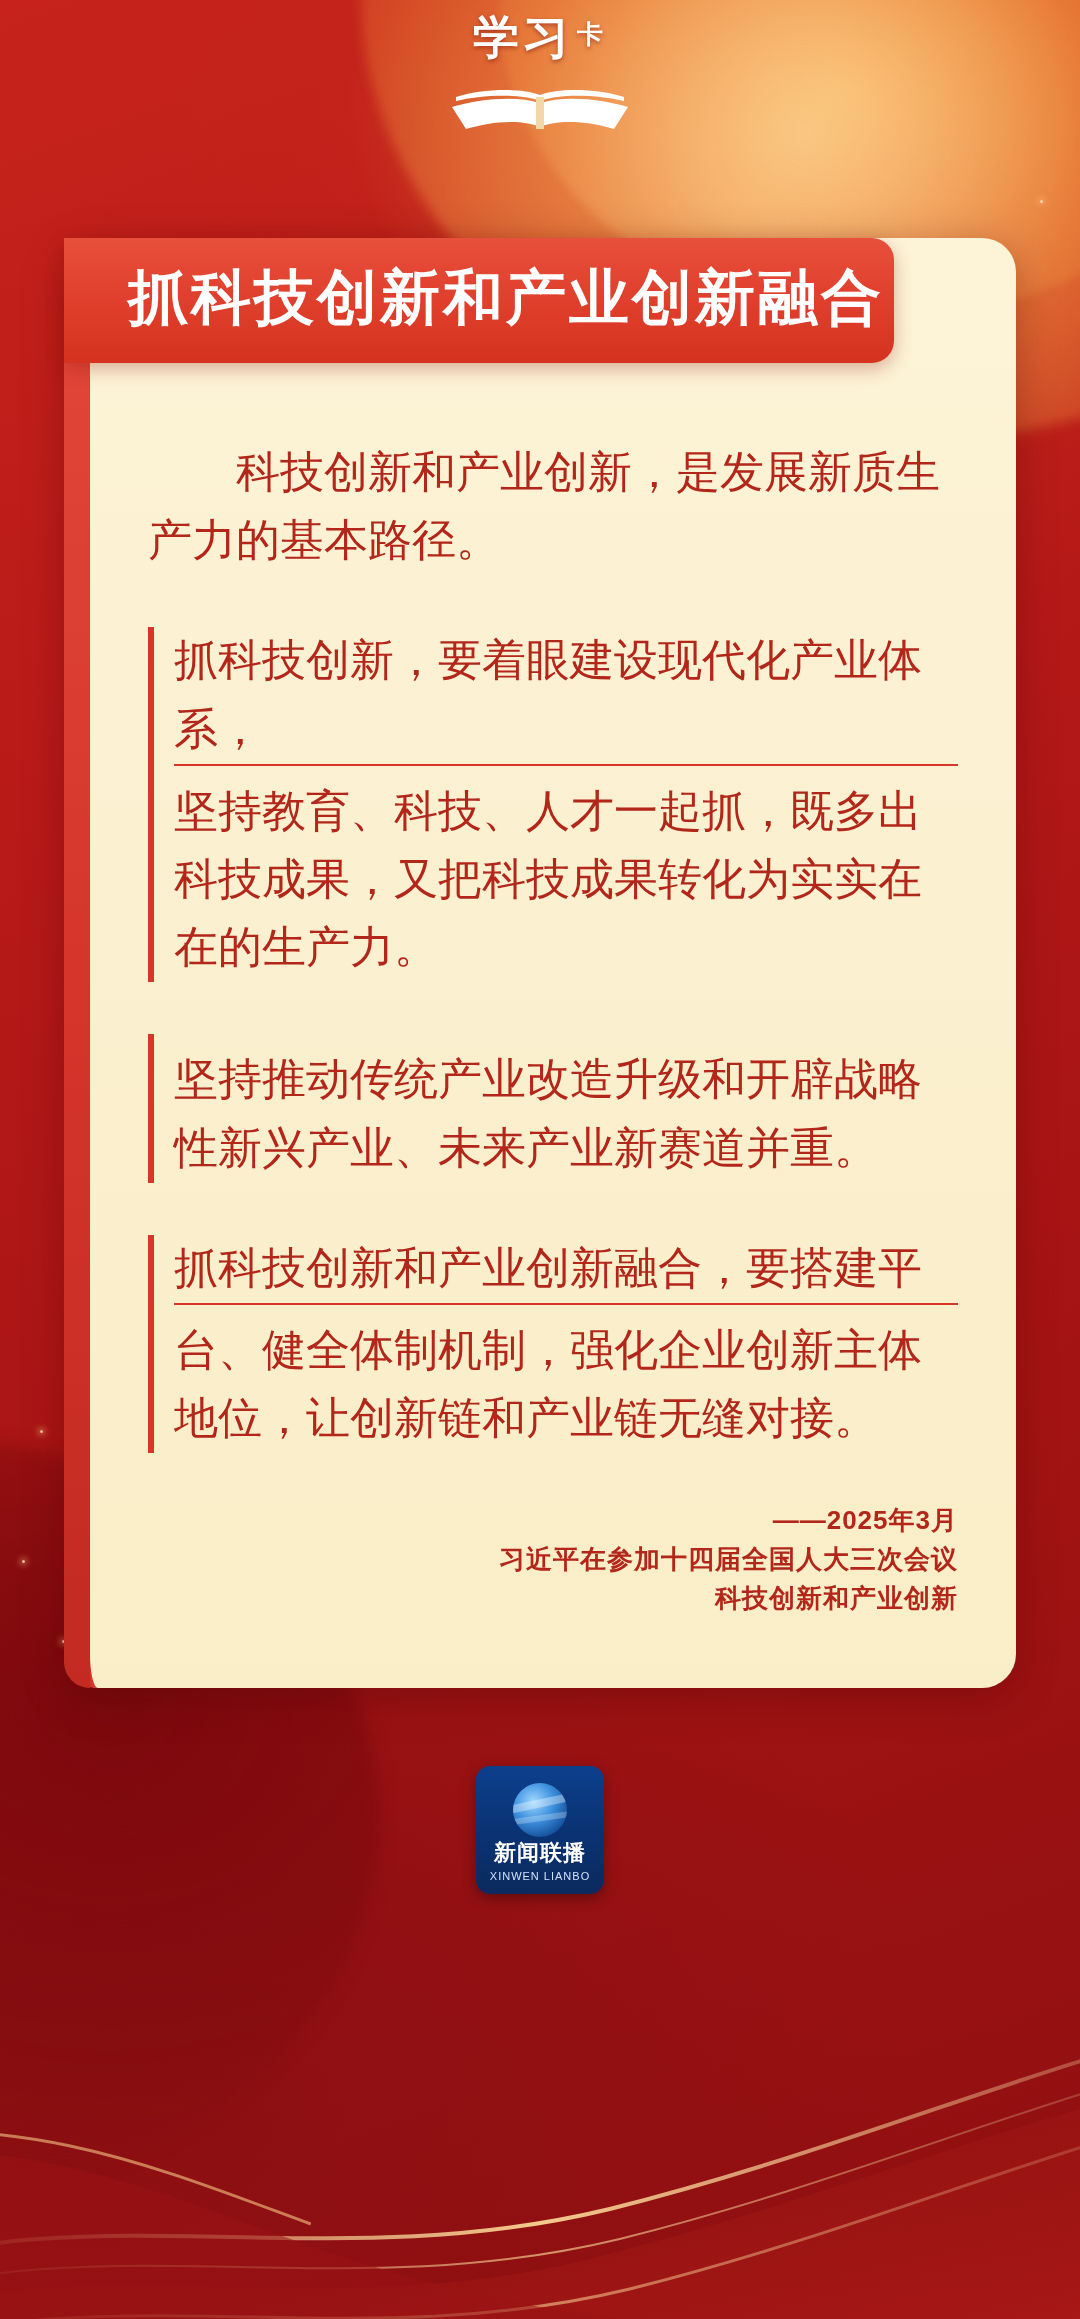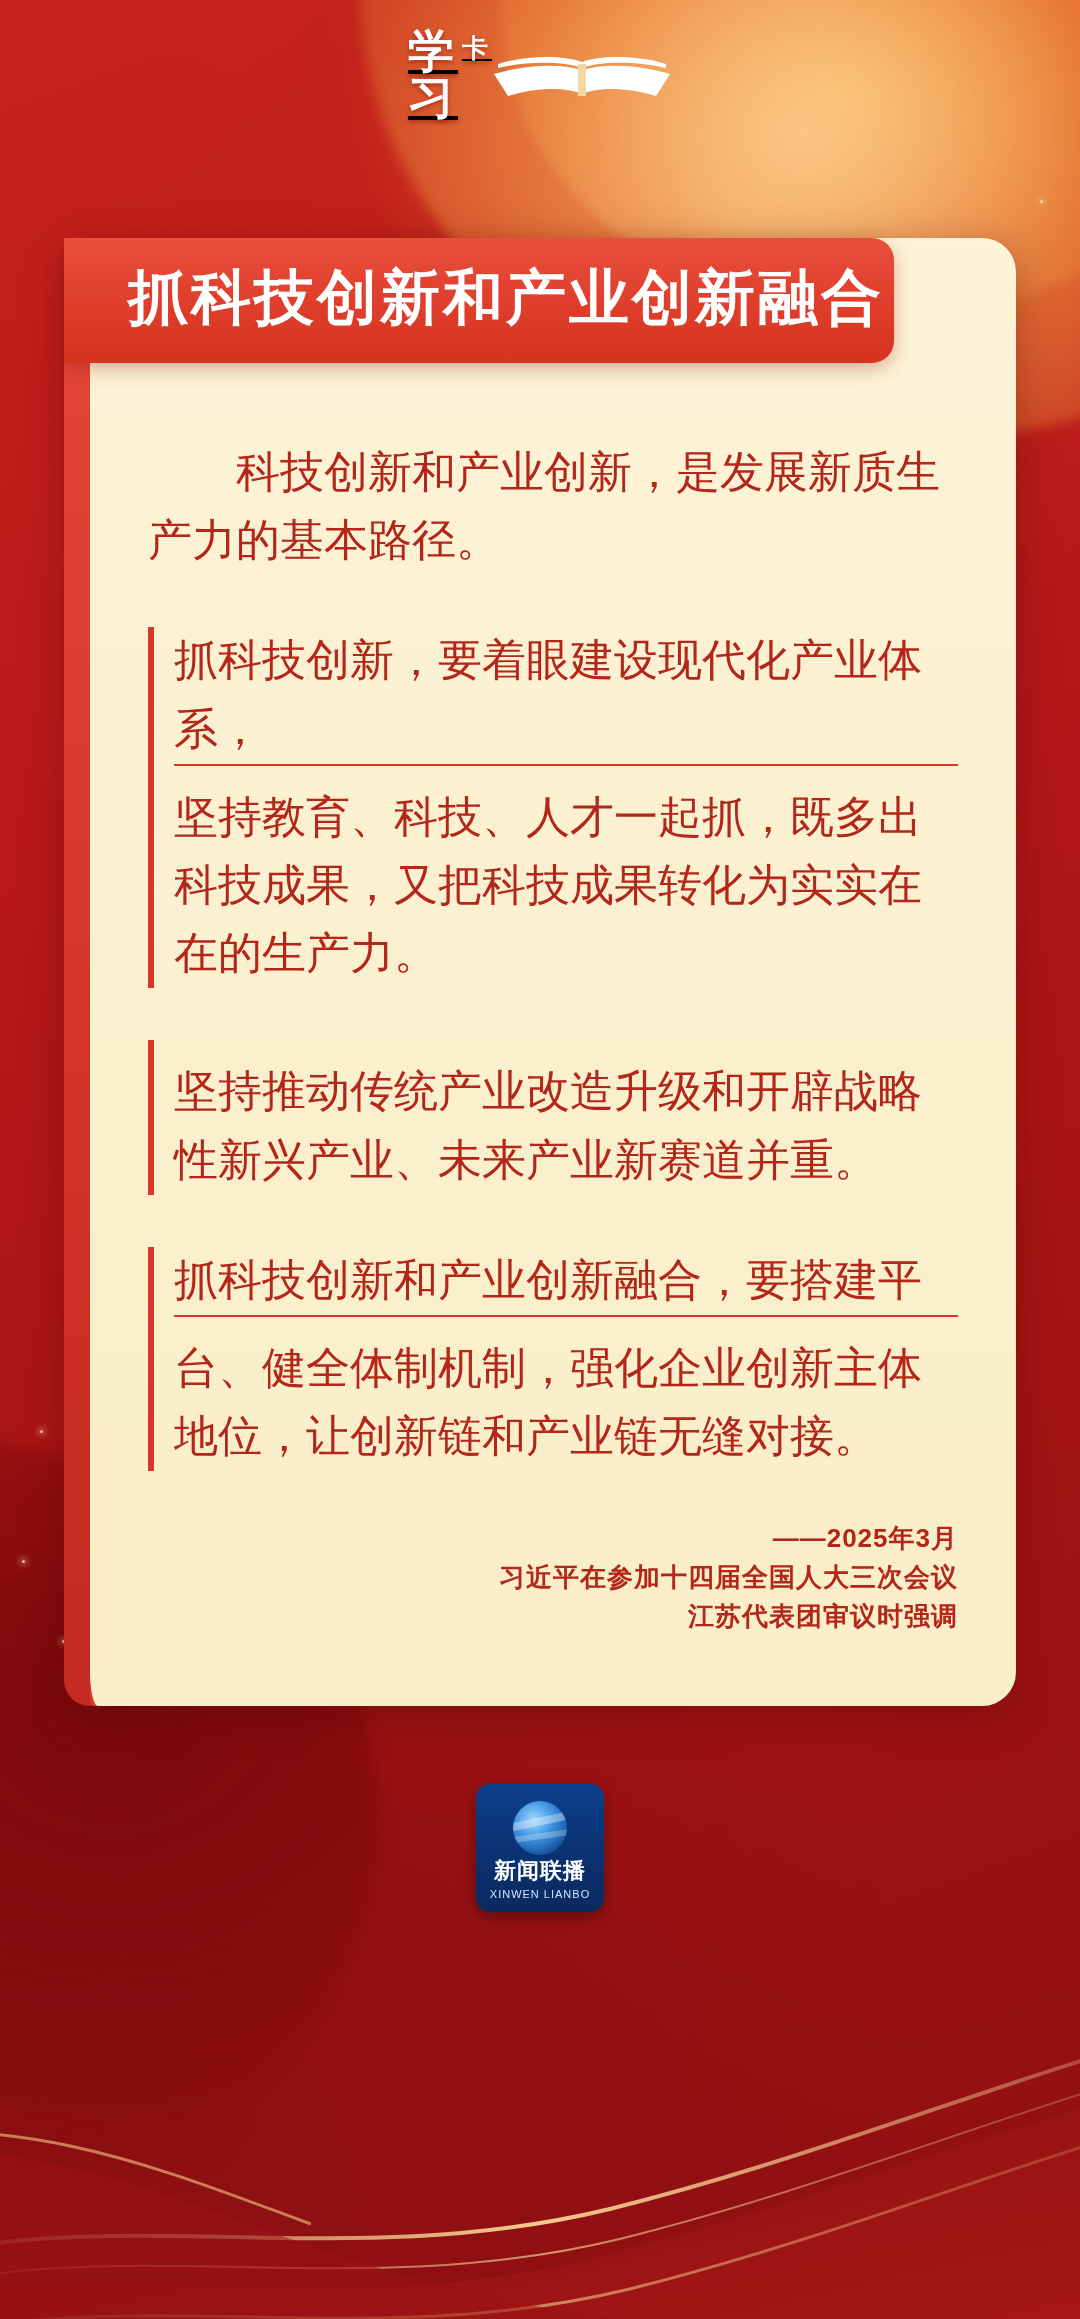--- a/index.html
+++ b/index.html
@@ -70,24 +70,23 @@
     height: 150px;
     display: flex;
     align-items: center;
     justify-content: center;
   }
   .logo {
     position: relative;
     width: 230px;
     height: 120px;
     display: flex;
-    flex-direction: row;
+    flex-direction: column;
     align-items: center;
-    justify-content: center;
-    text-decoration: underline;
+    justify-content: space-between;
   }
   .logo-text {
     font-family: "Liberation Serif", "DejaVu Serif", serif;
     font-size: 46px;
     font-weight: bold;
     color: #ffffff;
     letter-spacing: 4px;
     line-height: 1;
     text-shadow: 0 2px 4px rgba(120,10,10,0.5);
     display: flex;
@@ -175,21 +174,21 @@
     line-height: 1.55;
     color: #b3261a;
     font-family: "Liberation Serif", "DejaVu Serif", serif;
   }
   .para .first-line {
     display: block;
     border-bottom: 2px solid #d8362a;
   }
   .para .rest {
     display: block;
-    padding-top: 18px;
+    padding-top: 12px;
   }
 
   .source {
     margin: 48px 0 0 0;
     text-align: right;
     font-family: "Liberation Sans", "DejaVu Sans", sans-serif;
     font-size: 26px;
     line-height: 1.5;
     color: #b3261a;
     font-weight: bold;
@@ -312,21 +311,21 @@
         </div>
 
         <div class="para">
           <span class="first-line">抓科技创新和产业创新融合，要搭建平</span>
           <span class="rest">台、健全体制机制，强化企业创新主体地位，让创新链和产业链无缝对接。</span>
         </div>
 
         <div class="source">
           <div>——2025年3月</div>
           <div>习近平在参加十四届全国人大三次会议</div>
-          <div>江苏代表团审议时强调</div>
+          <div>科技创新和产业创新</div>
         </div>
 
       </div>
     </div>
   </div>
 
   <div class="ribbon">
     <svg viewBox="0 0 1300 520" preserveAspectRatio="none" aria-hidden="true">
       <defs>
         <linearGradient id="gold1" x1="0" y1="0" x2="1" y2="0">

